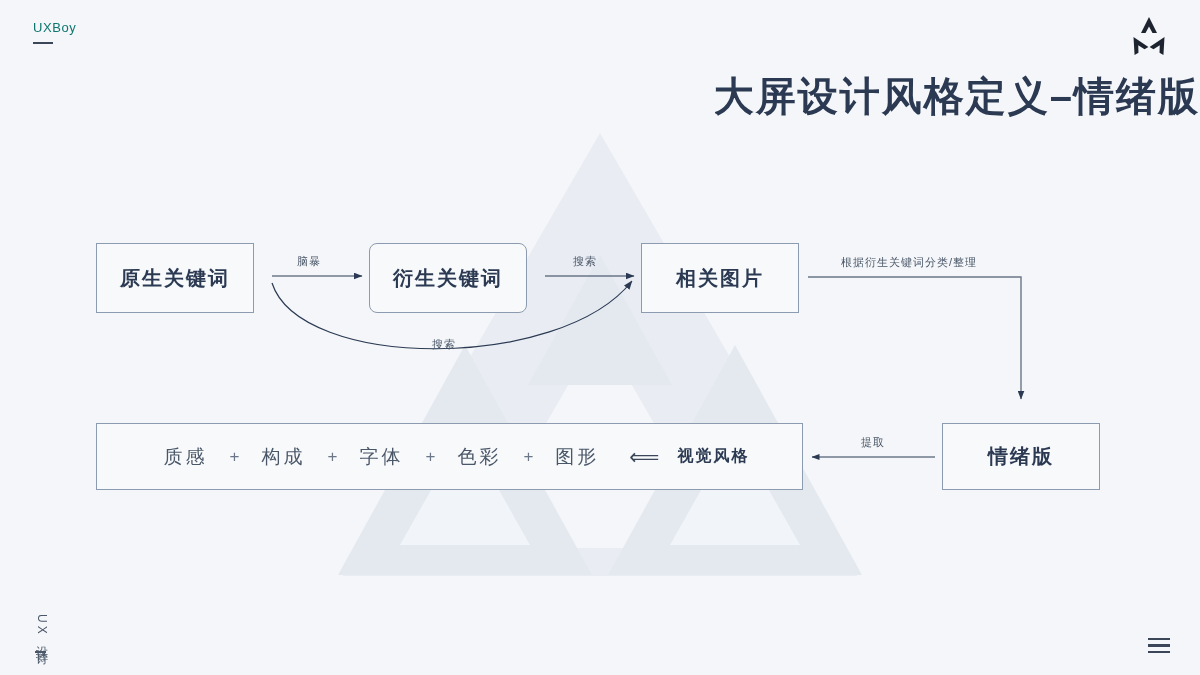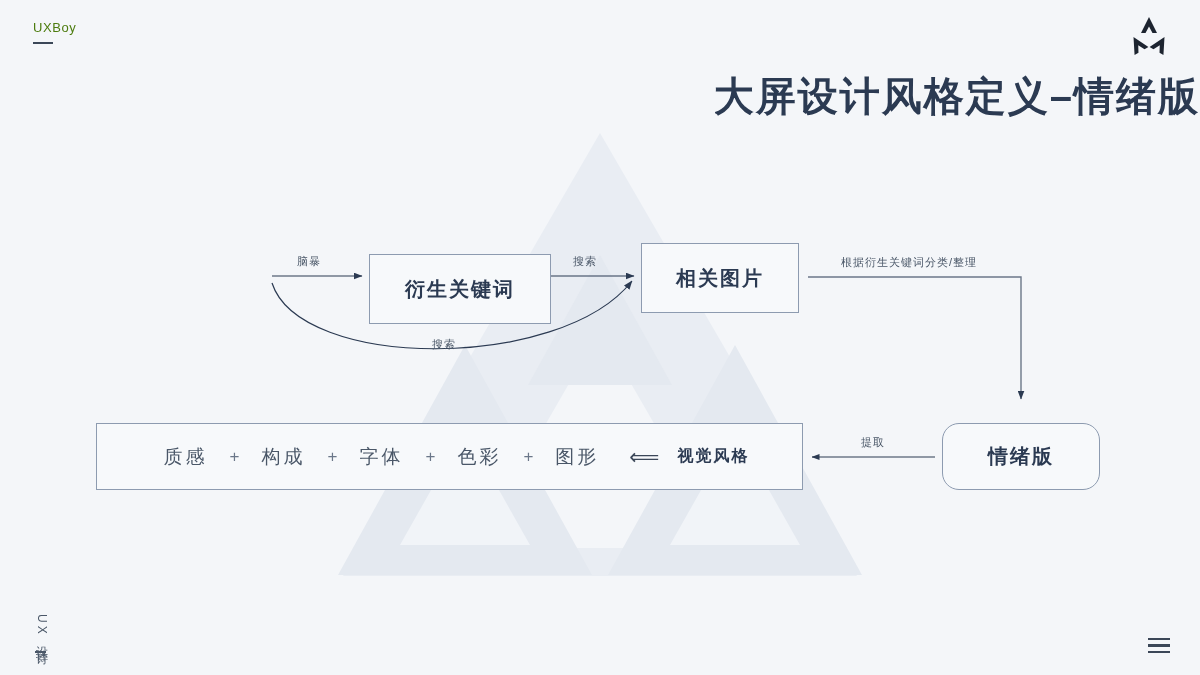--- a/index.html
+++ b/index.html
@@ -26,21 +26,21 @@
 
   
   #brand-mark {
     position: absolute;
     left: 33px;
     top: 20px;
   }
   #brand-name {
     font-size: 13px;
     letter-spacing: 0.6px;
-    color: #4d7c0f;
+    color: #0f766e;
     font-weight: 400;
   }
   #brand-rule {
     margin-top: 7px;
     width: 20px;
     height: 2px;
     background: #3b4758;
   }
 
   #logo-mark {
@@ -78,23 +78,23 @@
     display: flex;
     align-items: center;
     justify-content: center;
     color: #2b3a52;
     font-size: 20px;
     font-weight: bold;
     letter-spacing: 2px;
   }
 
   #node-origin   { left: 96px;  top: 243px; width: 158px; height: 70px; }
-  #node-derived  { left: 369px; top: 254px; width: 182px; height: 70px; }
+  #node-derived  { left: 369px; top: 243px; width: 158px; height: 70px; border-radius: 8px; }
   #node-images   { left: 641px; top: 243px; width: 158px; height: 70px; }
-  #node-mood     { left: 942px; top: 423px; width: 158px; height: 67px; border-radius: 17px; }
+  #node-mood     { left: 942px; top: 423px; width: 158px; height: 67px; }
 
   #node-formula {
     position: absolute;
     left: 96px; top: 423px;
     width: 707px; height: 67px;
     box-sizing: border-box;
     border: 1.6px solid #8d9bb0;
     background: #f7f9fb;
     display: flex;
     align-items: center;
@@ -228,20 +228,23 @@
 
     <line x1="545" y1="276" x2="634" y2="276" stroke="#2b3a52" stroke-width="1.2" marker-end="url(#arrowhead)"></line>
 
     <path d="M272 283 C 300 370, 560 372, 632 281" fill="none" stroke="#2b3a52" stroke-width="1.2" marker-end="url(#arrowhead)"></path>
 
     <path d="M808 277 L1021 277 L1021 399" fill="none" stroke="#6b7789" stroke-width="1.4" marker-end="url(#arrowhead)"></path>
 
     <line x1="935" y1="457" x2="812" y2="457" stroke="#2b3a52" stroke-width="1.2" marker-end="url(#arrowhead-sm)"></line>
   </svg>
 
+  <div class="node" id="node-origin">
+    <span>原生关键词</span>
+  </div>
   <div class="node" id="node-derived">
     <span>衍生关键词</span>
   </div>
   <div class="node" id="node-images">
     <span>相关图片</span>
   </div>
   <div class="node" id="node-mood">
     <span>情绪版</span>
   </div>
 

